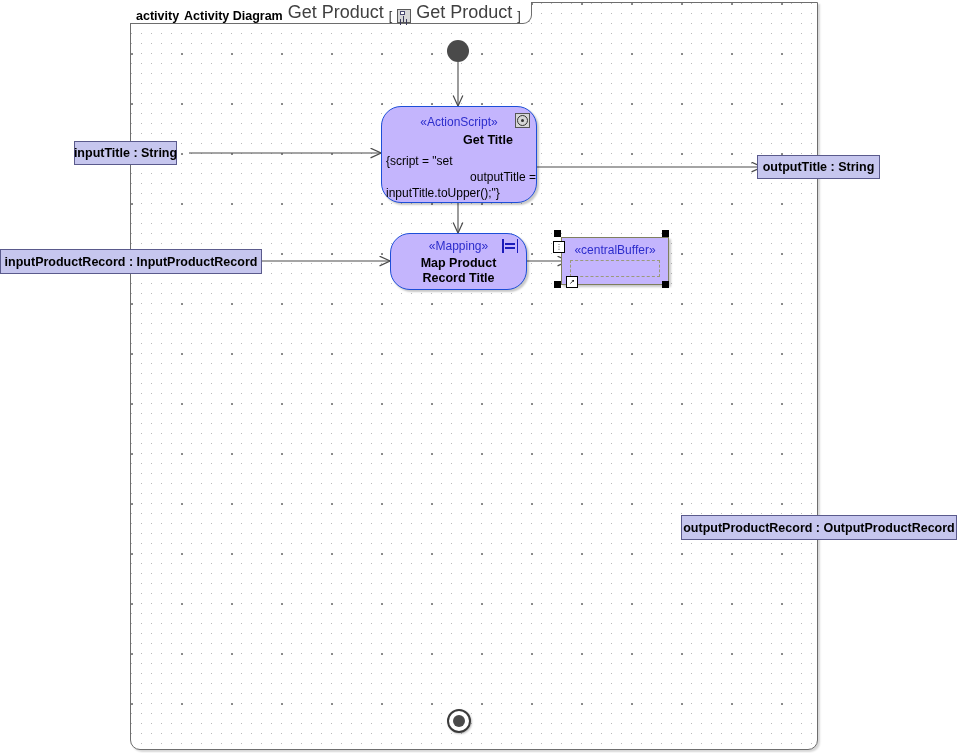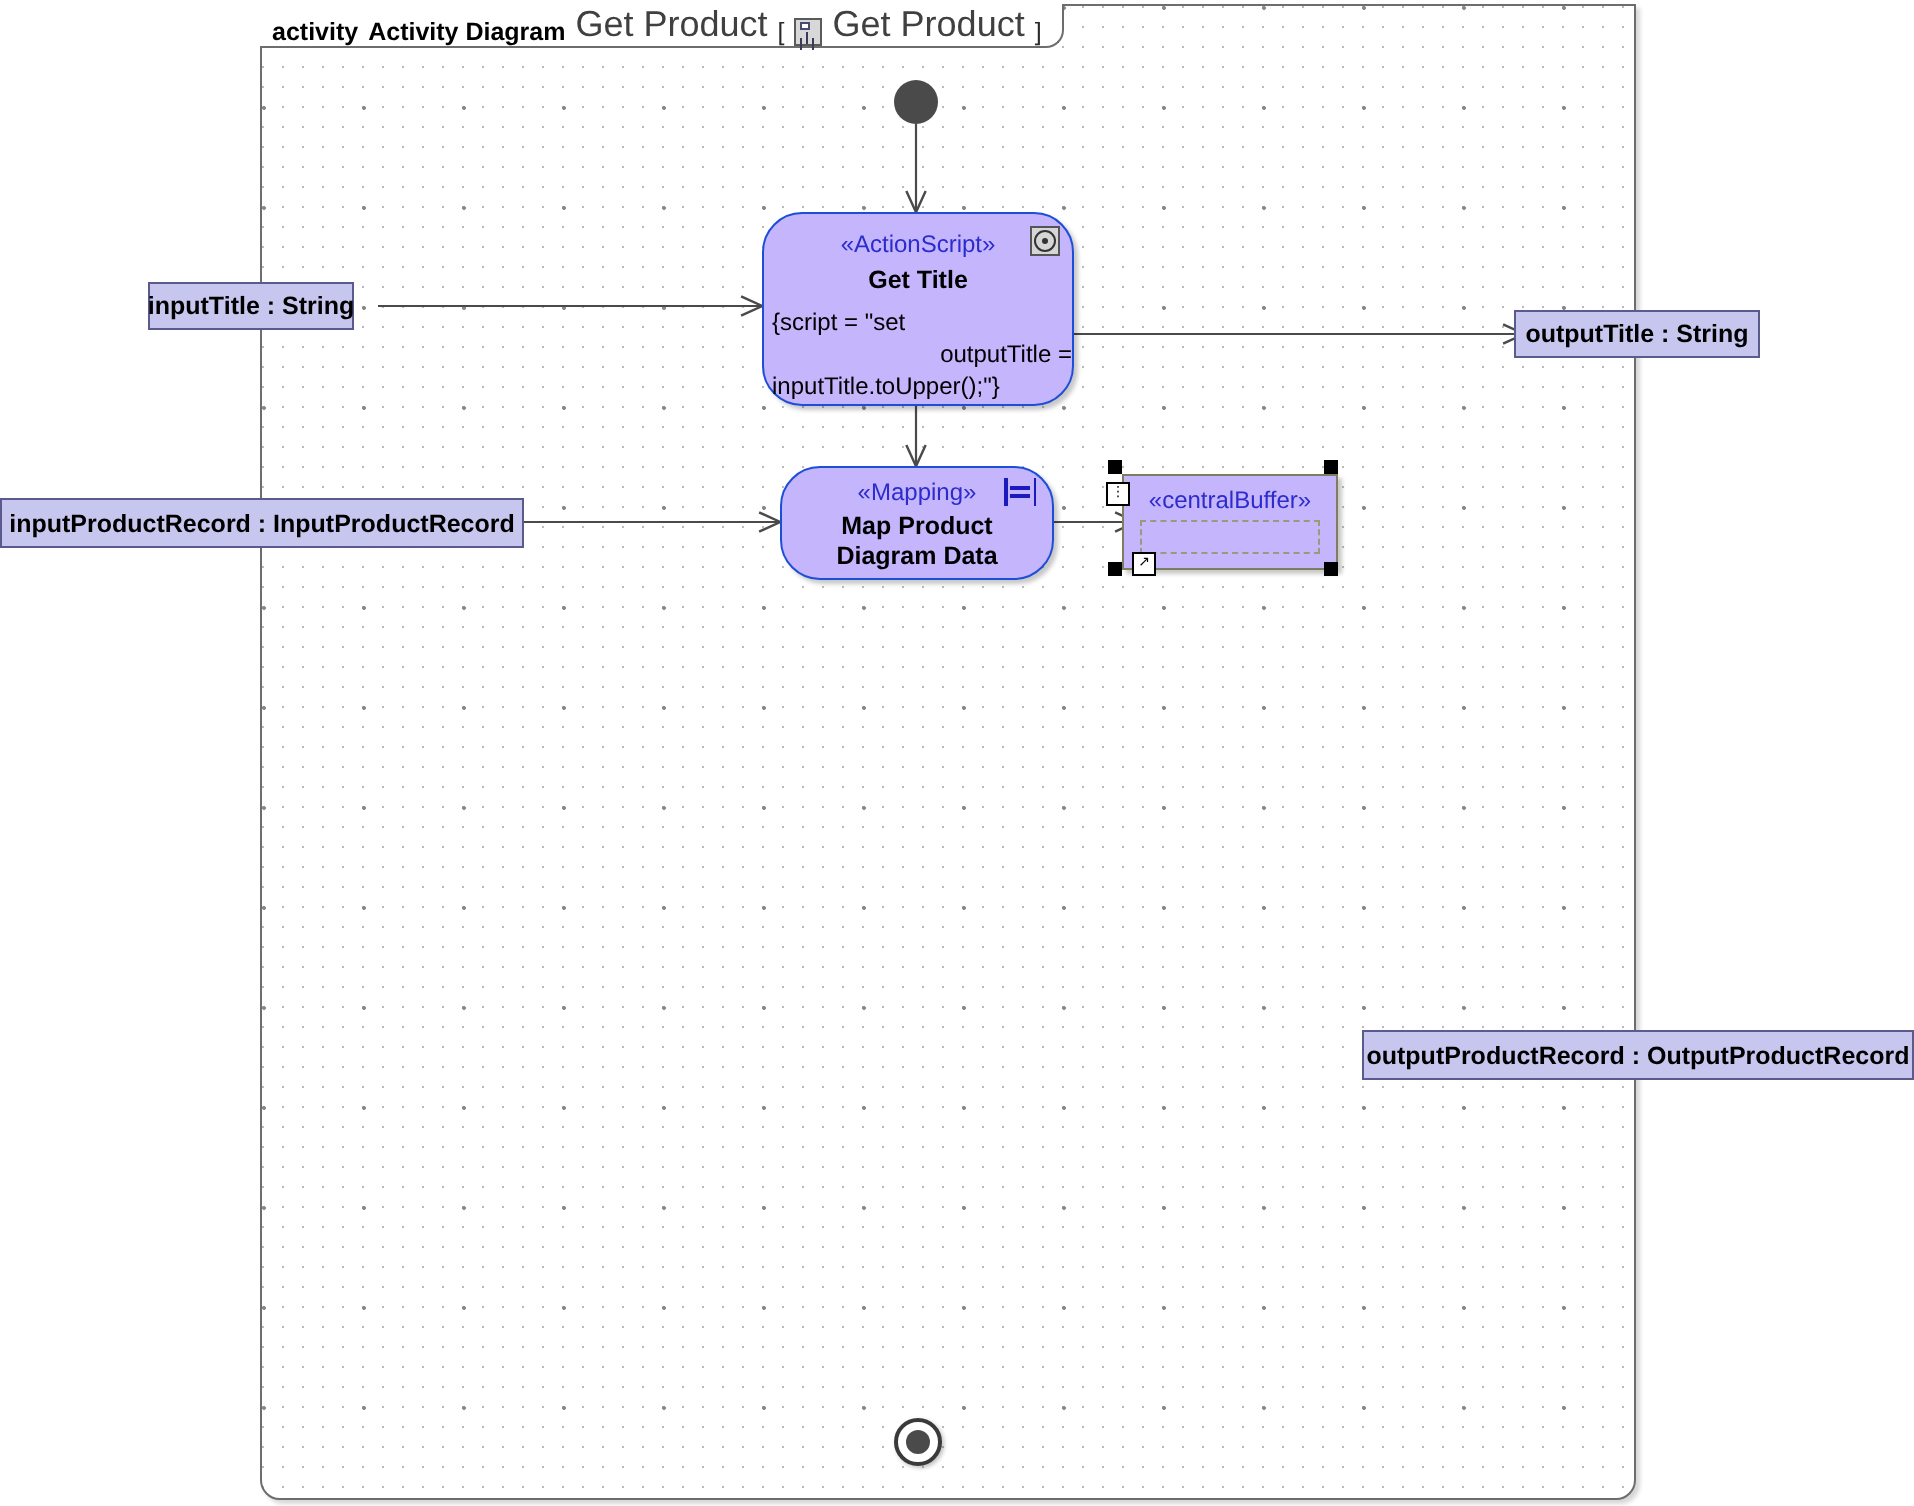--- a/index.html
+++ b/index.html
@@ -303,33 +303,33 @@
 
     <line x1="262" y1="261" x2="390" y2="261" marker-end="url(#oarrow)"></line>
 
     <line x1="527" y1="261" x2="568" y2="261" marker-end="url(#oarrow)"></line>
   </svg>
 
   <div class="initial-node" style="left:447px; top:40px;"></div>
 
   <div class="action-node" style="left:381px; top:106px; width:156px; height:97px;">
     <div class="stereo" style="margin-top:8px;">«ActionScript»</div>
-    <div class="node-name" style="margin-top:4px;">Get Title</div>
+    <div class="node-name" style="margin-top:4px;padding-left:29px;">Get Title</div>
     <div class="node-body-line" style="margin-top:7px;">{script = "set</div>
     <div class="node-body-line" style="margin-top:2px;text-align:right;">outputTitle =</div>
     <div class="node-body-line" style="margin-top:2px;">inputTitle.toUpper();"}</div>
     <div class="badge-box" style="right:6px; top:6px;">
       <span class="gear-glyph"></span>
     </div>
   </div>
 
   <div class="action-node" style="left:390px; top:233px; width:137px; height:57px;">
     <div class="stereo" style="margin-top:5px;">«Mapping»</div>
     <div class="node-name" style="margin-top:3px;">Map Product</div>
-    <div class="node-name" style="margin-top:1px;">Diagram Data</div>
+    <div class="node-name" style="margin-top:1px;">Record Title</div>
     <div class="map-icon" style="right:8px; top:5px;">
       <span class="bar l"></span>
         <span class="bar r"></span>
       <span class="eq t"></span>
         <span class="eq b"></span>
     </div>
   </div>
 
   <div class="buffer-node" style="left:561px; top:237px; width:108px; height:48px;">
     <div class="stereo" style="margin-top:5px;">«centralBuffer»</div>

